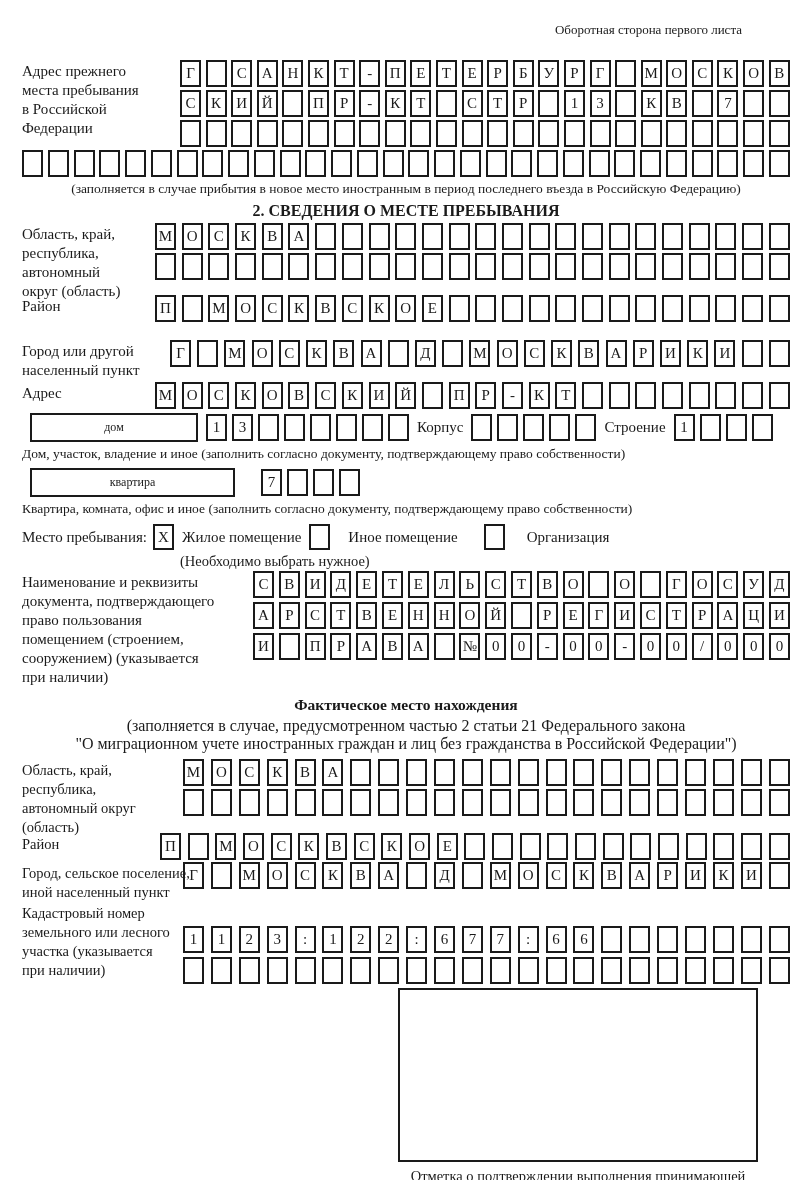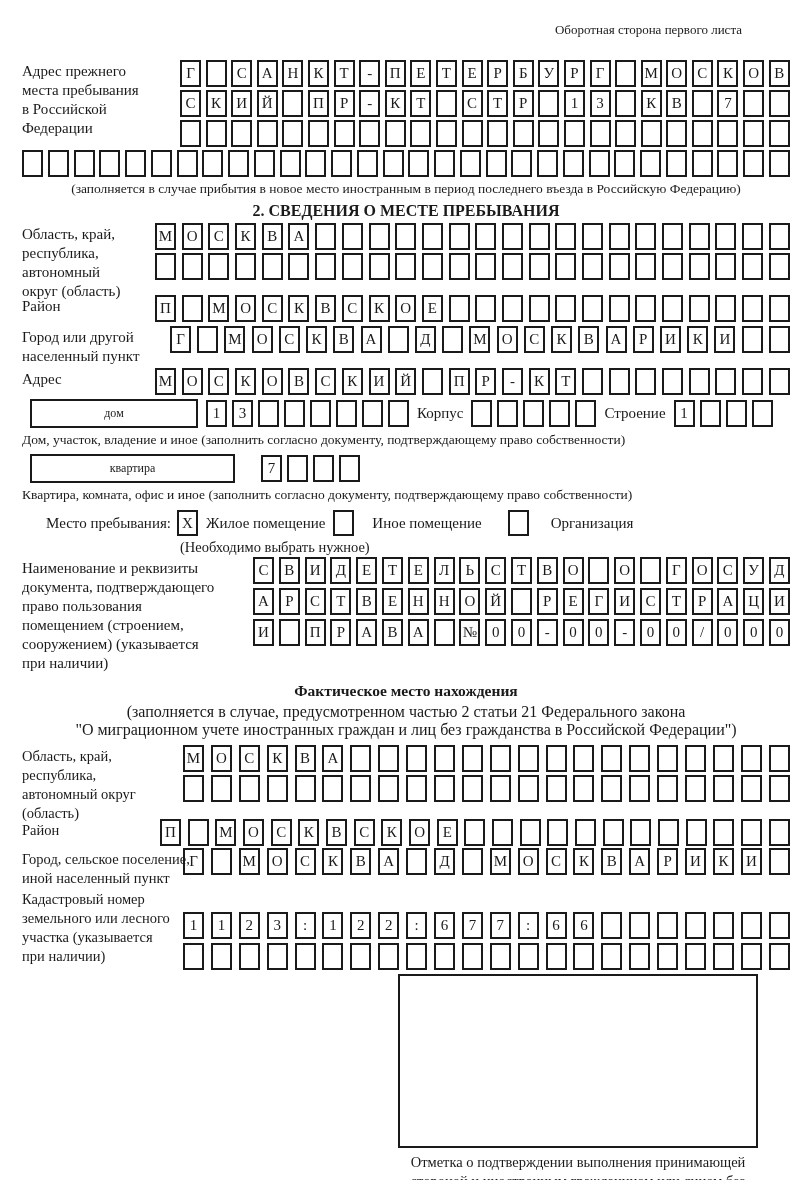--- a/index.html
+++ b/index.html
@@ -31,21 +31,21 @@
   .sec-header{font-weight:bold;font-size:16px;text-align:center;margin-top:5px;margin-bottom:3px;}
 
   .house-row{display:flex;align-items:center;gap:8px;margin-left:8px;margin-top:4px;}
   .wide-box{box-sizing:border-box;border:2px solid #1a1a1a;height:29px;
             display:flex;align-items:center;justify-content:center;font-size:12px;}
   .wb-dom{width:168px;} .wb-kv{width:205px;}
   .mini-label{font-size:15px;}
 
   .kvartira-row{display:flex;align-items:center;gap:26px;margin-left:8px;margin-top:6px;}
 
-  .mesto-row{display:flex;align-items:center;font-size:15px;margin-top:7px;margin-left:24px;}
+  .mesto-row{display:flex;align-items:center;font-size:15px;margin-top:7px;}
   .checkbox{box-sizing:border-box;width:21px;height:26px;border:2px solid #1a1a1a;
             display:inline-flex;align-items:center;justify-content:center;font-size:15px;}
   .mesto-row .cb1{margin-left:6px;} .mesto-row .t1{margin-left:8px;}
   .mesto-row .cb2{margin-left:8px;}  .mesto-row .t2{margin-left:18px;}
   .mesto-row .cb3{margin-left:26px;} .mesto-row .t3{margin-left:22px;}
   .mesto-note{margin-left:158px;font-size:14.5px;}
 
   .fact-label{font-size:14.5px;}
   .fact-head{font-weight:bold;font-size:15.5px;text-align:center;margin-top:9px;}
   .fact-note{font-size:16px;line-height:17.5px;text-align:center;margin-top:3px;}
@@ -272,21 +272,21 @@
         <span class="cell"></span>
         <span class="cell"></span>
         <span class="cell"></span>
         <span class="cell"></span>
         <span class="cell"></span>
         <span class="cell"></span>
         <span class="cell"></span>
       </div>
   </div>
 
-  <div class="group vcenter" style="margin-top:4px;">
+  <div class="group vcenter" style="margin-top:18px;">
     <div class="label w140">Город или другой
 населенный пункт</div>
     <div class="cellrow">
         <span class="cell">Г</span>
         <span class="cell"></span>
         <span class="cell">М</span>
         <span class="cell">О</span>
         <span class="cell">С</span>
         <span class="cell">К</span>
         <span class="cell">В</span>

